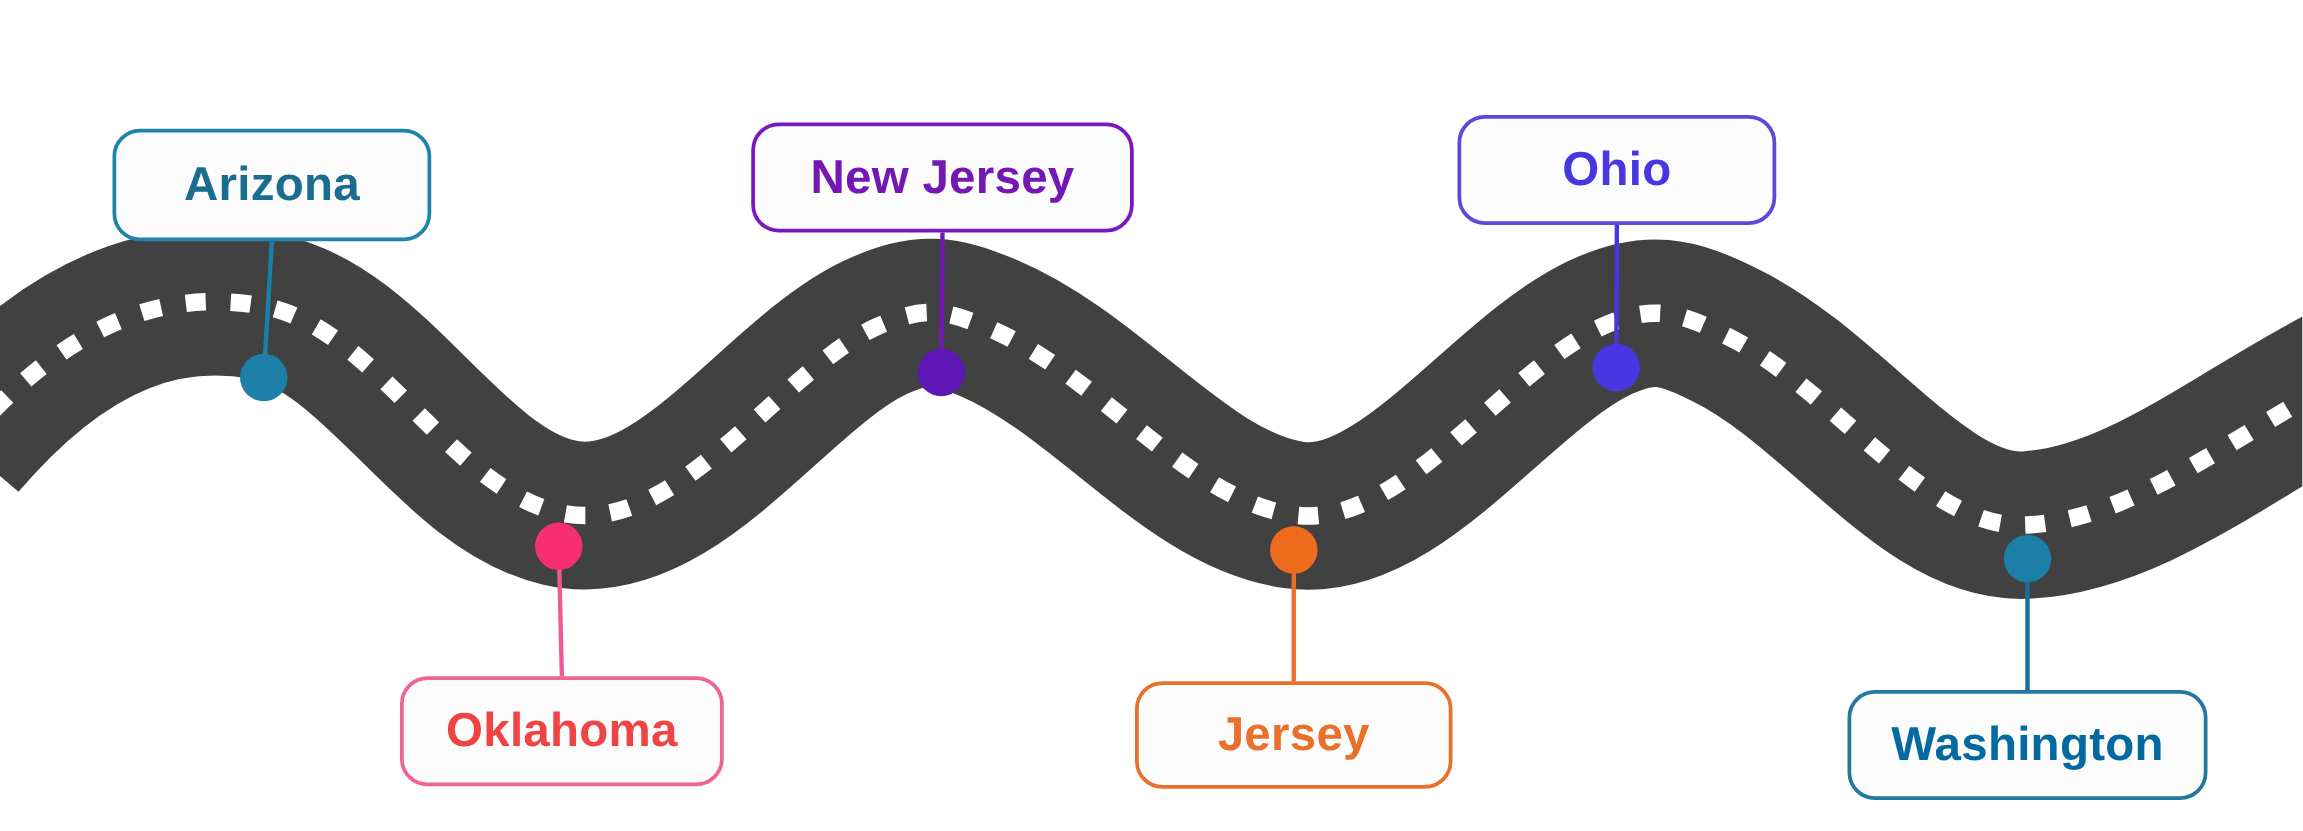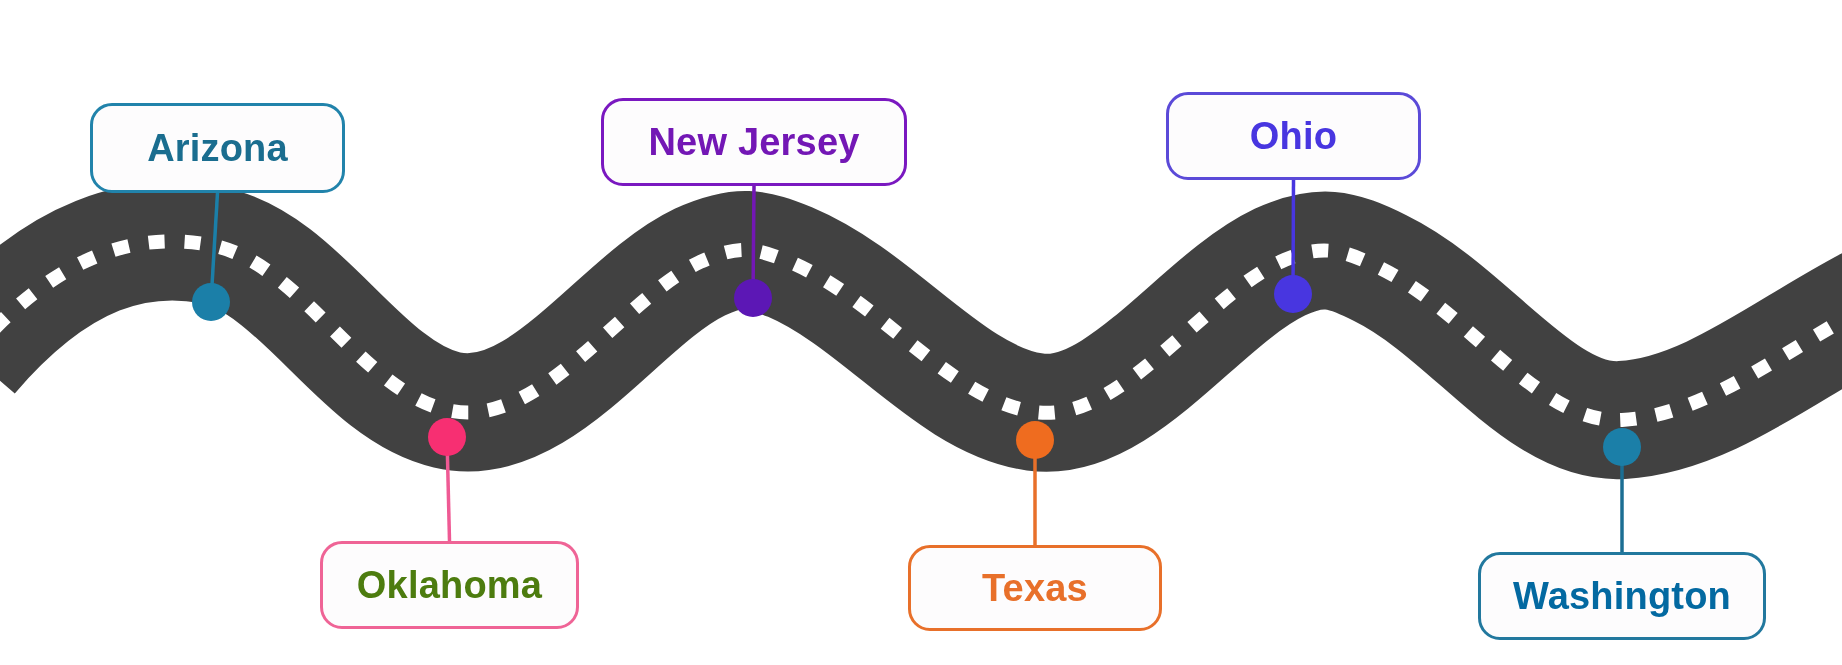--- a/index.html
+++ b/index.html
@@ -91,27 +91,27 @@
         <circle cx="1293" cy="294" r="19" fill="#4836e0"></circle>
         <circle cx="1622" cy="447" r="19" fill="#1b7fa8"></circle>
       </g>
   </svg>
 
   <div id="labels">
       <div class="label-box" style="left: 90px; top: 103px; width: 255px; height: 90px; border-color: rgb(33, 131, 171);">
         <span class="label-text" style="color: rgb(26, 109, 143); font-size: 38px;">Arizona</span>
       </div>
       <div class="label-box" style="left: 320px; top: 541px; width: 259px; height: 88px; border-color: rgb(239, 100, 150);">
-        <span class="label-text" style="color: #4d7c0f; font-size: 38px;">Oklahoma</span>
+        <span class="label-text" style="color: #ef4444; font-size: 38px;">Oklahoma</span>
       </div>
       <div class="label-box" style="left: 601px; top: 98px; width: 306px; height: 88px; border-color: rgb(122, 24, 192); text-align: center;">
         <span class="label-text" style="color: rgb(115, 23, 181); font-size: 38px;">New Jersey</span>
       </div>
       <div class="label-box" style="left: 908px; top: 545px; width: 254px; height: 86px; border-color: rgb(232, 112, 42);">
-        <span class="label-text" style="color: rgb(232, 112, 42); font-size: 38px;">Texas</span>
+        <span class="label-text" style="color: rgb(232, 112, 42); font-size: 38px;">Jersey</span>
       </div>
       <div class="label-box" style="left: 1166px; top: 92px; width: 255px; height: 88px; border-color: rgb(91, 74, 216);">
         <span class="label-text" style="color: rgb(72, 54, 224); font-size: 38px;">Ohio</span>
       </div>
       <div class="label-box" style="left: 1478px; top: 552px; width: 288px; height: 88px; border-color: rgb(34, 120, 158);">
         <span class="label-text" style="color: #0369a1; font-size: 38px;">Washington</span>
       </div>
     </div>
 
 </div>

